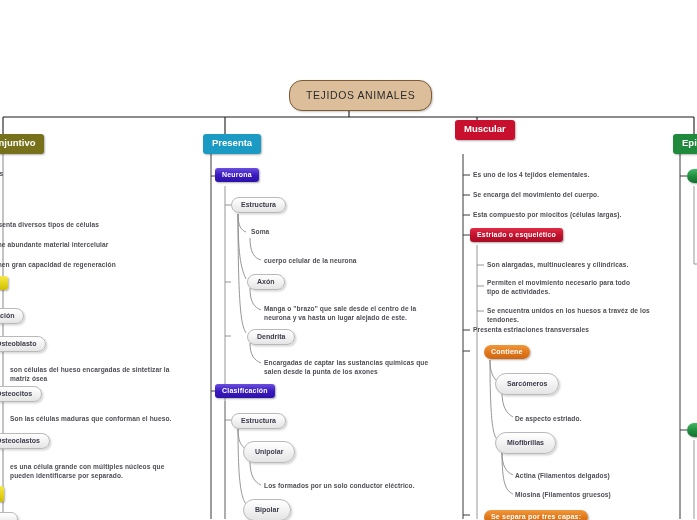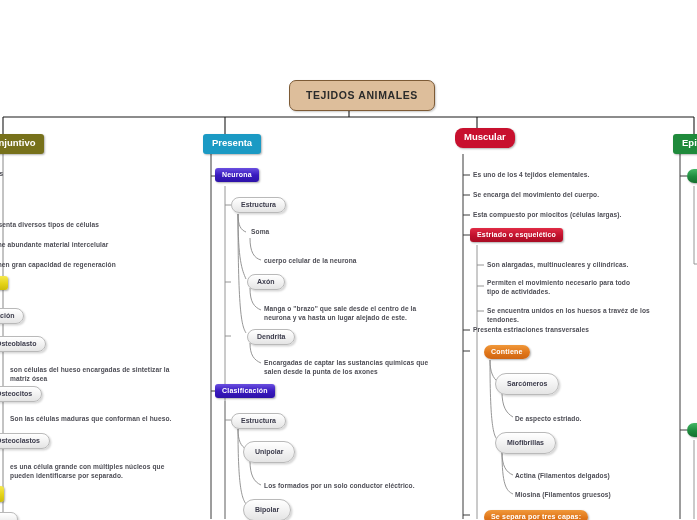--- a/index.html
+++ b/index.html
@@ -32,24 +32,24 @@
     position: absolute;
     box-sizing: border-box;
     white-space: nowrap;
     line-height: 1.15;
   }
 
   
   .root {
     background: #ddbe9b;
     border: 1.5px solid #7d5b36;
-    border-radius: 7px;
+    border-radius: 13px;
     color: #2b2b2b;
     font-size: 10.5px;
-    font-weight: bold;
+    font-weight: normal;
     letter-spacing: 0.6px;
     padding: 8px 16px 9px 16px;
     box-shadow: 1px 1px 2px rgba(0,0,0,0.22);
     text-align: center;
   }
 
   
   .topic {
     border-radius: 3px;
     color: #ffffff;
@@ -260,21 +260,21 @@
   <div class="node chip violet" style="left:215px; top:384px;">Clasificación</div>
 
   <div class="node pill" style="left:231px; top:413px;">Estructura</div>
 
   <div class="node pill tall" style="left:243px; top:441px;">Unipolar</div>
 
   <div class="node leaf" style="left:264px; top:482px; width:180px;">Los formados por un solo conductor eléctrico.</div>
 
   <div class="node pill tall" style="left:243px; top:499px;">Bipolar</div>
 
-  <div class="node topic crimson" style="left:455px; top:128px;border-radius:8px;">Muscular</div>
+  <div class="node topic crimson" style="left:455px; top:120px;">Muscular</div>
 
   <div class="node leaf" style="left:473px; top:171px; width:180px;">Es uno de los 4 tejidos elementales.</div>
 
   <div class="node leaf" style="left:473px; top:191px; width:180px;">Se encarga del movimiento del cuerpo.</div>
 
   <div class="node leaf" style="left:473px; top:211px; width:180px;">Esta compuesto por miocitos (células largas).</div>
 
   <div class="node chip crimson" style="left:470px; top:228px;">Estriado o esquelético</div>
 
   <div class="node leaf" style="left:487px; top:261px; width:180px;">Son alargadas, multinucleares y cilíndricas.</div>

